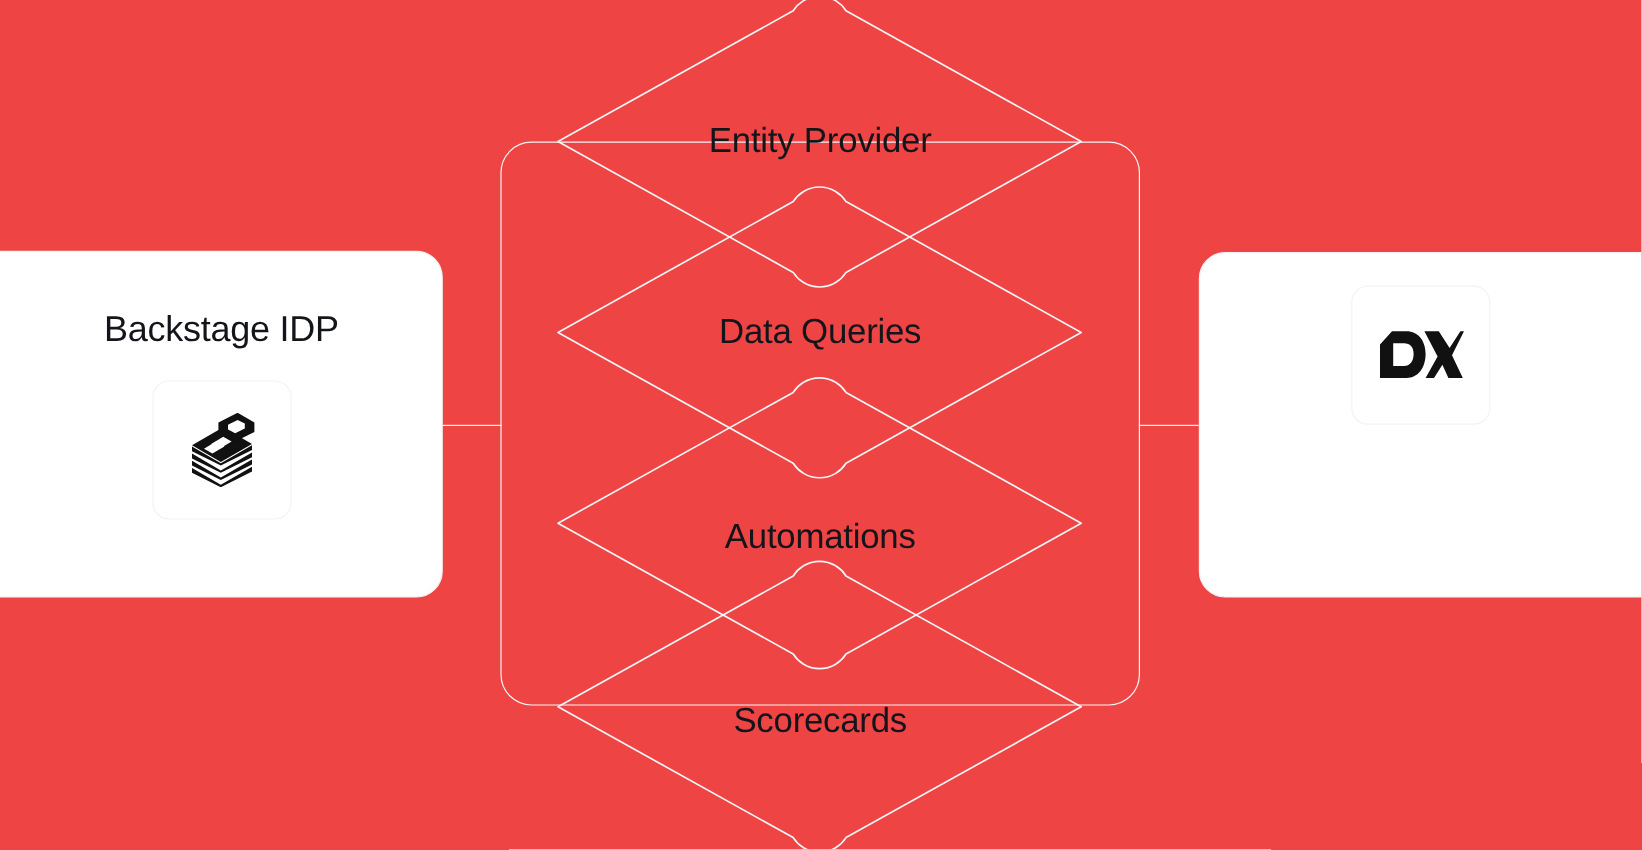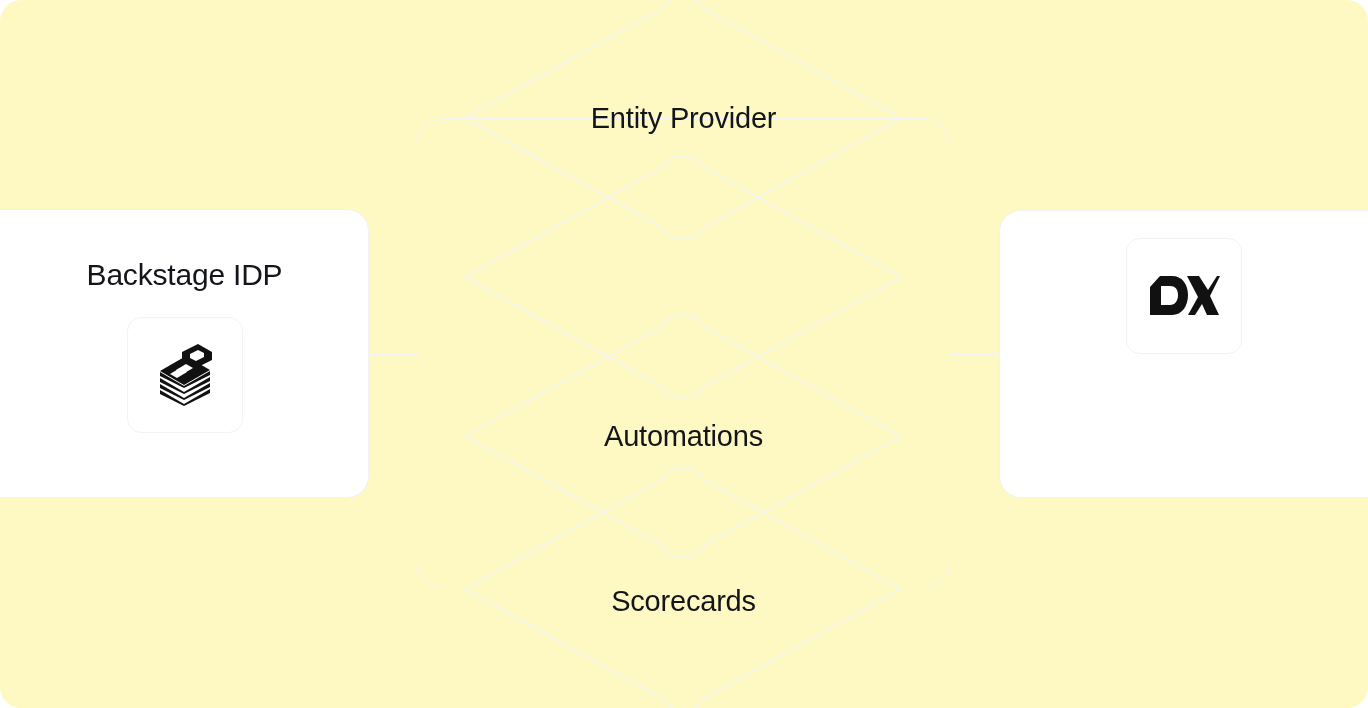--- a/index.html
+++ b/index.html
@@ -8,23 +8,22 @@
     background: #ffffff;
   }
   body {
     font-family: "Liberation Sans", sans-serif;
     -webkit-font-smoothing: antialiased;
   }
   #stage {
     position: relative;
     width: 1368px;
     height: 708px;
-    background: #fef9c3;
+    background: #ef4444;
     overflow: hidden;
-    border-radius: 21px;
   }
 
   
   .side-card {
     position: absolute;
     box-sizing: border-box;
     background: #ffffff;
     border: 1.3px solid #f1f2f4;
     border-radius: 22px;
     display: flex;
@@ -105,21 +104,21 @@
     text-align: center;
     font-size: 29px;
     font-weight: 400;
     letter-spacing: -0.2px;
     color: #14151b;
     line-height: 1;
     white-space: nowrap;
   }
   .node-label.n0 { top: 104px; }
   .node-label.n1 { top: 263px; }
-  .node-label.n2 { top: 422px; }
+  .node-label.n2 { top: 434px; }
   .node-label.n3 { top: 587px; }
 </style>
 </head>
 <body>
 
 <div id="stage">
 
   <div class="connector left"></div>
   <div class="connector right"></div>
 
@@ -136,20 +135,21 @@
 
       <path transform="translate(683,277)" d="M -218,0 L -22,-109 a 26 26 0 0 1 44,0 L 218,0 L 22,109 a 26 26 0 0 1 -44,0 Z"></path>
 
       <path transform="translate(683,436)" d="M -218,0 L -22,-109 a 26 26 0 0 1 44,0 L 218,0 L 22,109 a 26 26 0 0 1 -44,0 Z"></path>
 
       <path transform="translate(683,589)" d="M -218,0 L -22,-109 a 26 26 0 0 1 44,0 L 218,0 L 22,109 a 26 26 0 0 1 -44,0 Z"></path>
     </g>
   </svg>
 
   <div class="node-label n0">Entity Provider</div>
+  <div class="node-label n1">Data Queries</div>
   <div class="node-label n2">Automations</div>
   <div class="node-label n3">Scorecards</div>
 
   <div class="side-card left">
     <div class="card-title">Backstage IDP</div>
     <div class="icon-frame">
       <svg width="58" height="62" viewBox="0 0 58 62" xmlns="http://www.w3.org/2000/svg">
         <g fill="#111111">
 
           <path d="M4 46 L28 60 L54 45 L54 49 L28 62 L4 50 Z"></path>

